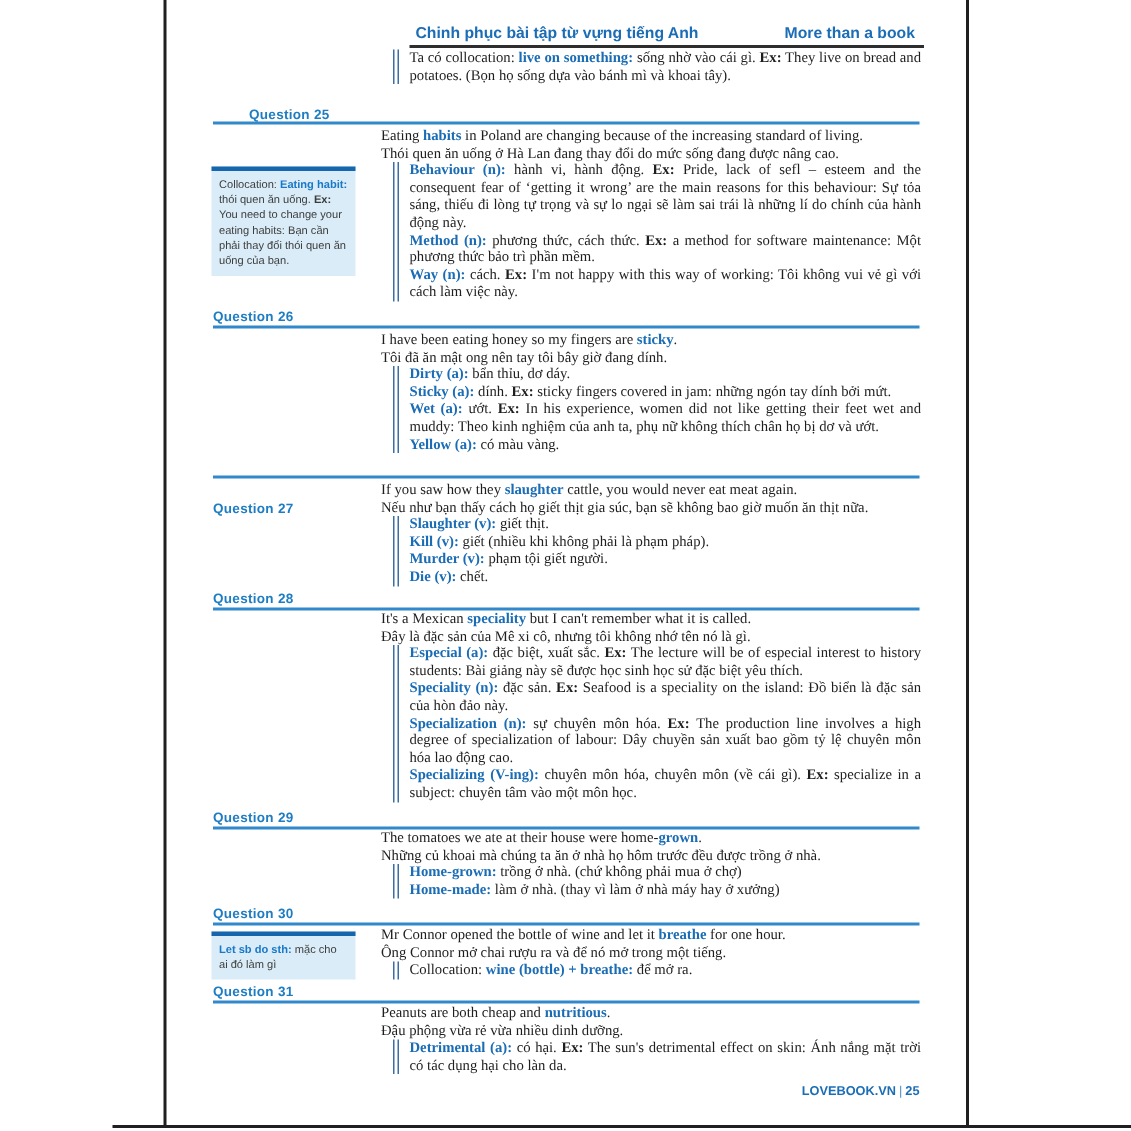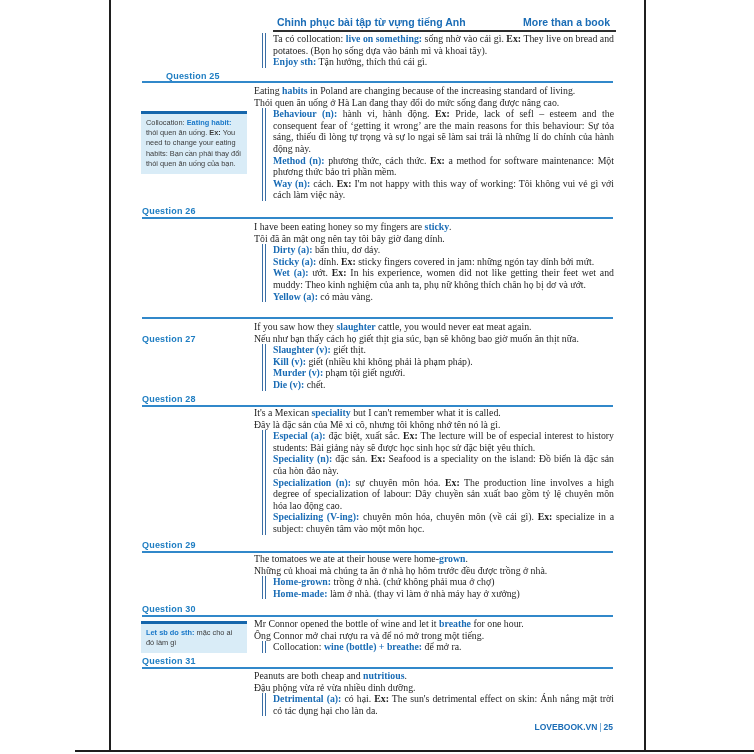--- a/index.html
+++ b/index.html
@@ -29,21 +29,21 @@
   
   .content{position:absolute;left:254px;width:360px;font-size:9.8px;line-height:11.6px;text-align:justify;}
   .content p{margin:0;}
   .trans{}
   .entries{margin-left:8px;border-left:4px double #3a6ea5;padding-left:7px;}
   .kb{color:#1a6cb5;font-weight:bold;}
   .b{font-weight:bold;}
   .i{}
 
   
-  .sbox{position:absolute;left:141px;width:106px;box-sizing:border-box;
+  .sbox{position:absolute;left:141px;width:96px;box-sizing:border-box;
         background:#d9ecf7;border-top:3px solid #1566ac;padding:4px 5px 5px;
         font-family:"Liberation Sans",sans-serif;font-size:7.4px;line-height:10.2px;
         color:#3c3c3c;text-align:left;}
   .sbox .kb{color:#1a78c8;}
 
   
   .pfoot{position:absolute;left:450px;top:722px;width:163px;text-align:right;
          font-family:"Liberation Sans",sans-serif;font-weight:bold;font-size:8.5px;color:#1b6db6;}
   .pfoot .sep{font-weight:normal;color:#4a90c4;padding:0 2px;}
 </style>
@@ -55,21 +55,20 @@
 <div id="hl-bottom"></div>
 
 <div class="hdrL">Chinh phục bài tập từ vựng tiếng Anh</div>
 <div class="hdrR">More than a book</div>
 <div class="hdr-rule"></div>
 
 <div id="sections">
     <div class="content" style="top: 33px;">
       <div class="entries">
         <p><span>Ta có collocation: </span><span class="kb">live on something:</span><span> </span><span class="i">sống nhờ vào cái gì</span><span>. </span><span class="b">Ex:</span><span> They live on bread and potatoes. </span><span class="i">(Bọn họ sống dựa vào bánh mì và khoai tây).</span></p>
-        <p><span class="kb">Enjoy sth:</span><span> </span><span class="i">Tận hưởng, thích thú cái gì.</span></p>
       </div>
     </div>
     <div class="qlabel" style="top: 71px; margin-left: 24px;">Question 25</div>
     <div class="qline" style="top: 81px;"></div>
     <div class="content" style="top: 85px;">
       <p class="sent"><span>Eating </span><span class="kb">habits</span><span> in Poland are changing because of the increasing standard of living.</span></p>
       <p class="trans">Thói quen ăn uống ở Hà Lan đang thay đổi do mức sống đang được nâng cao.</p>
       <div class="entries">
         <p><span class="kb">Behaviour (n):</span><span> </span><span class="i">hành vi, hành động.</span><span> </span><span class="b">Ex:</span><span> Pride, lack of sefl – esteem and the consequent fear of ‘getting it wrong’ are the main reasons for this behaviour: </span><span class="i">Sự tỏa sáng, thiếu đi lòng tự trọng và sự lo ngại sẽ làm sai trái là những lí do chính của hành động này.</span></p>
         <p><span class="kb">Method (n):</span><span> </span><span class="i">phương thức, cách thức.</span><span> </span><span class="b">Ex:</span><span> a method for software maintenance: </span><span class="i">Một phương thức bảo trì phần mềm.</span></p>

